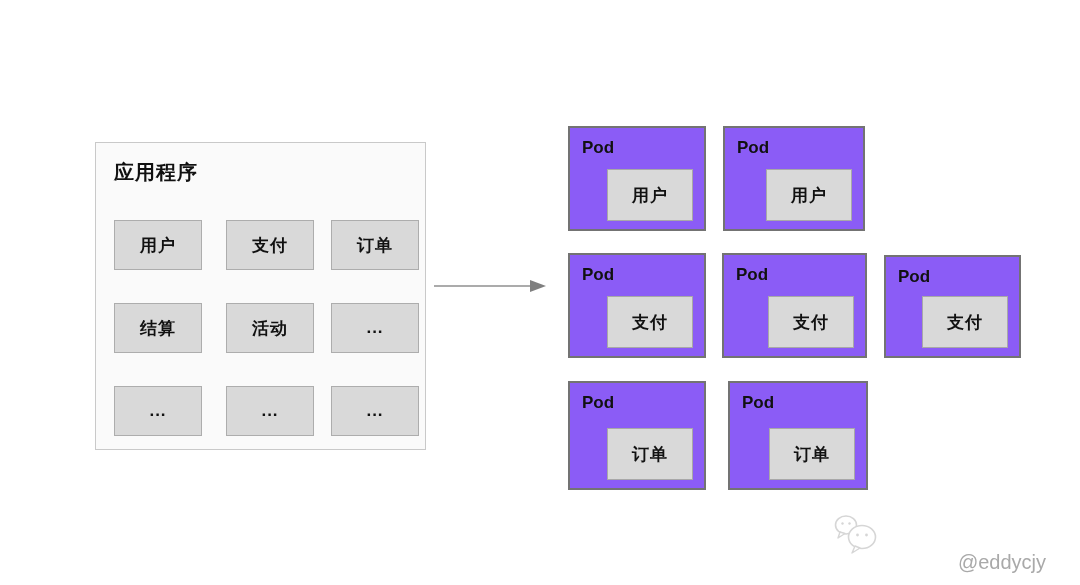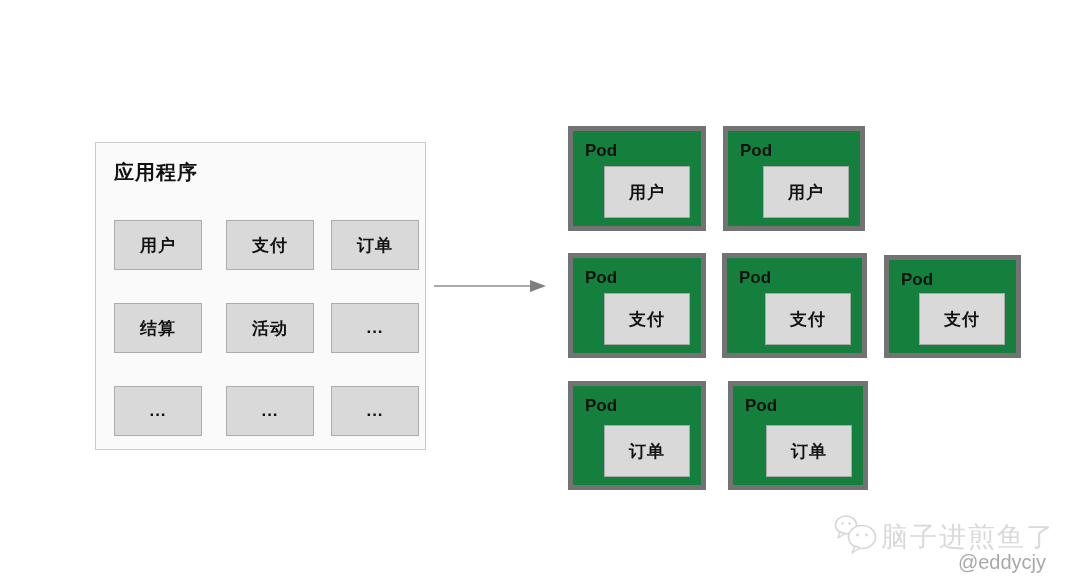--- a/index.html
+++ b/index.html
@@ -29,21 +29,21 @@
   .m0{left:18px;top:77px;}  .m1{left:130px;top:77px;}  .m2{left:235px;top:77px;}
   .m3{left:18px;top:160px;} .m4{left:130px;top:160px;} .m5{left:235px;top:160px;}
   .m6{left:18px;top:243px;} .m7{left:130px;top:243px;} .m8{left:235px;top:243px;}
 
   
   .arrow{position:absolute;left:432px;top:274px;}
 
   
   .pod{
     position:absolute;box-sizing:border-box;
-    background:#15803d;border:5px solid #737373;
+    background:#8b5cf6;border:2px solid #737373;
   }
   .pod-label{
     position:absolute;left:12px;top:10px;
     font-size:17px;font-weight:700;color:#111;
   }
   .pod-module{
     position:absolute;right:11px;bottom:8px;width:86px;height:52px;box-sizing:border-box;
     background:#d9d9d9;border:1px solid #a8a8a8;
     display:flex;align-items:center;justify-content:center;
     font-size:17px;font-weight:700;color:#111;letter-spacing:1px;
@@ -126,17 +126,16 @@
       <ellipse cx="13" cy="12" rx="10.5" ry="9" fill="#ffffff" stroke="#d6d6d6" stroke-width="1.6"></ellipse>
       <path d="M7 19 L5 25 L12 20.5 Z" fill="#ffffff" stroke="#d6d6d6" stroke-width="1.4" stroke-linejoin="round"></path>
       <circle cx="9.5" cy="10.5" r="1.2" fill="#d6d6d6"></circle>
       <circle cx="16.5" cy="10.5" r="1.2" fill="#d6d6d6"></circle>
 
       <ellipse cx="29" cy="24" rx="13.5" ry="11.5" fill="#ffffff" stroke="#d6d6d6" stroke-width="1.6"></ellipse>
       <path d="M22 33 L19 40 L27 35 Z" fill="#ffffff" stroke="#d6d6d6" stroke-width="1.4" stroke-linejoin="round"></path>
       <circle cx="24.5" cy="22" r="1.4" fill="#d6d6d6"></circle>
       <circle cx="33.5" cy="22" r="1.4" fill="#d6d6d6"></circle>
     </svg>
-    <div class="wm-name">脑子进煎鱼了</div>
     <div class="wm-handle">@eddycjy</div>
   </div>
 
 </div>
 
 </body></html>

